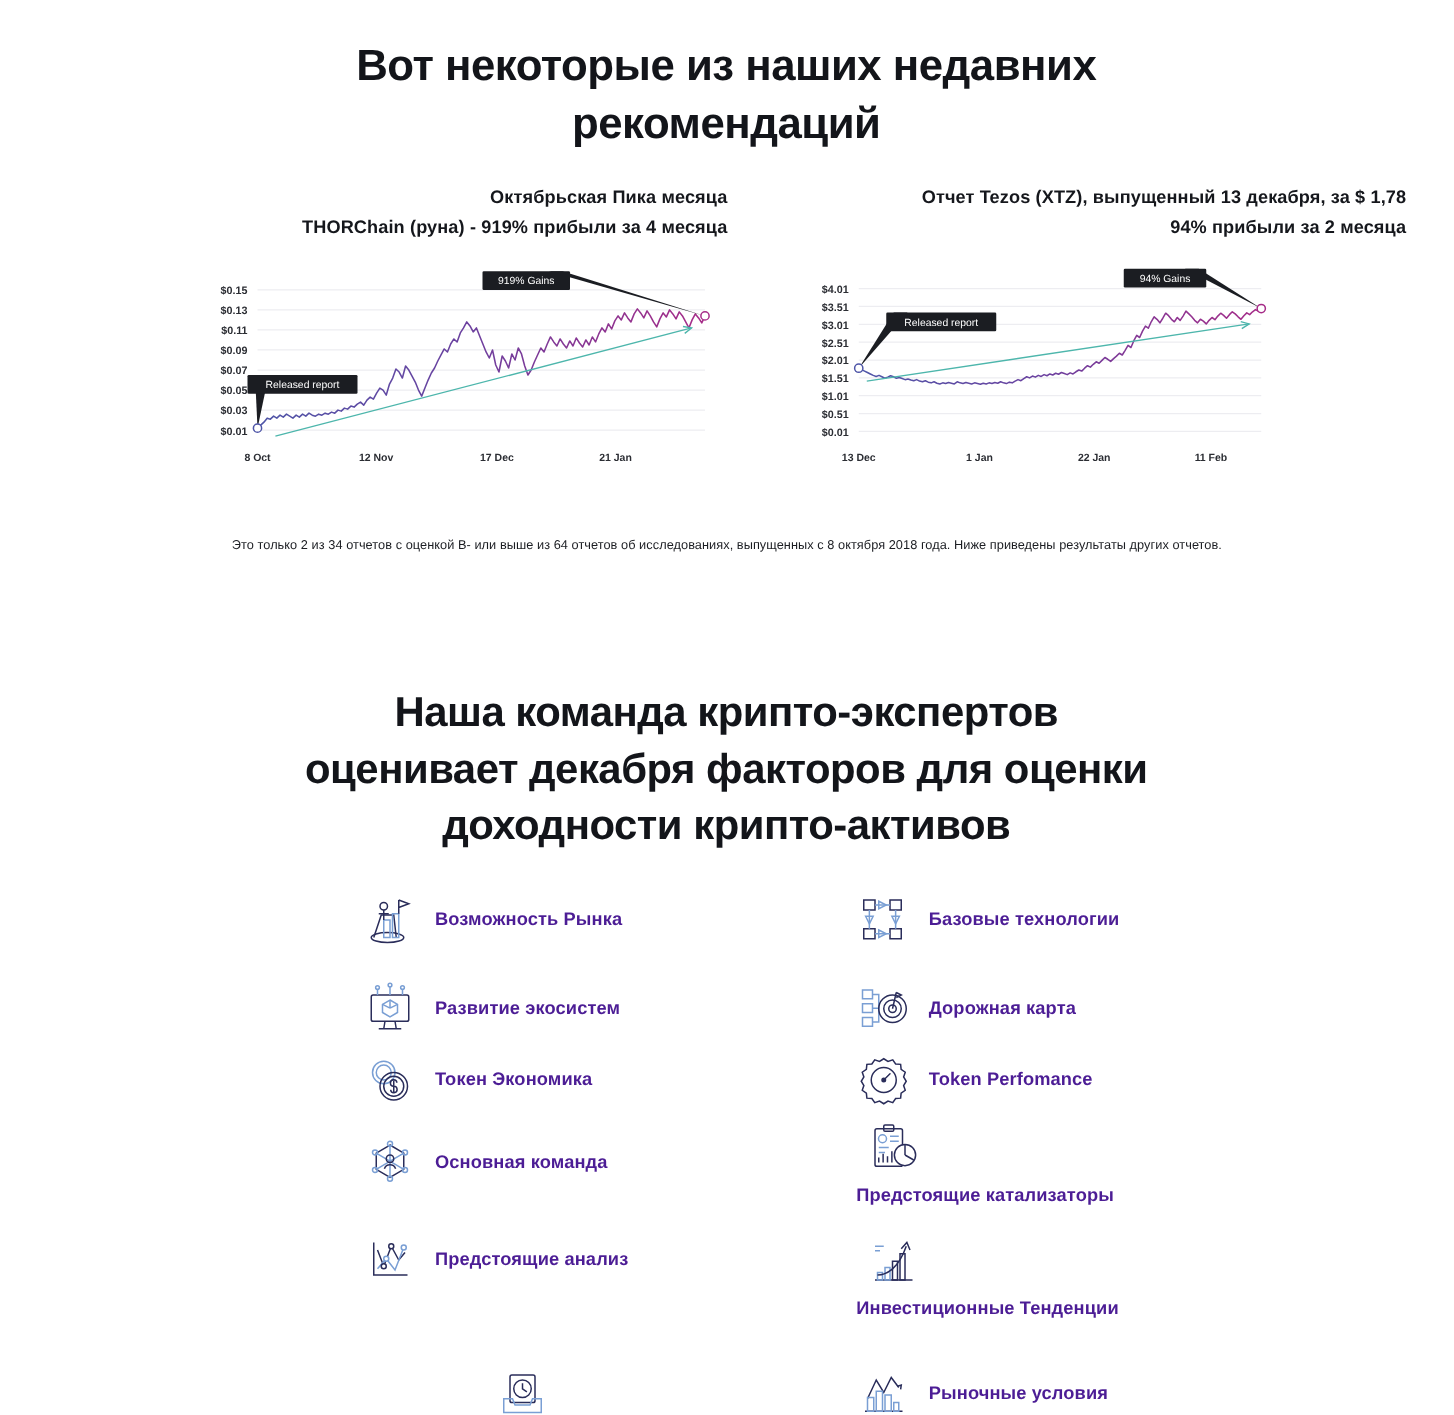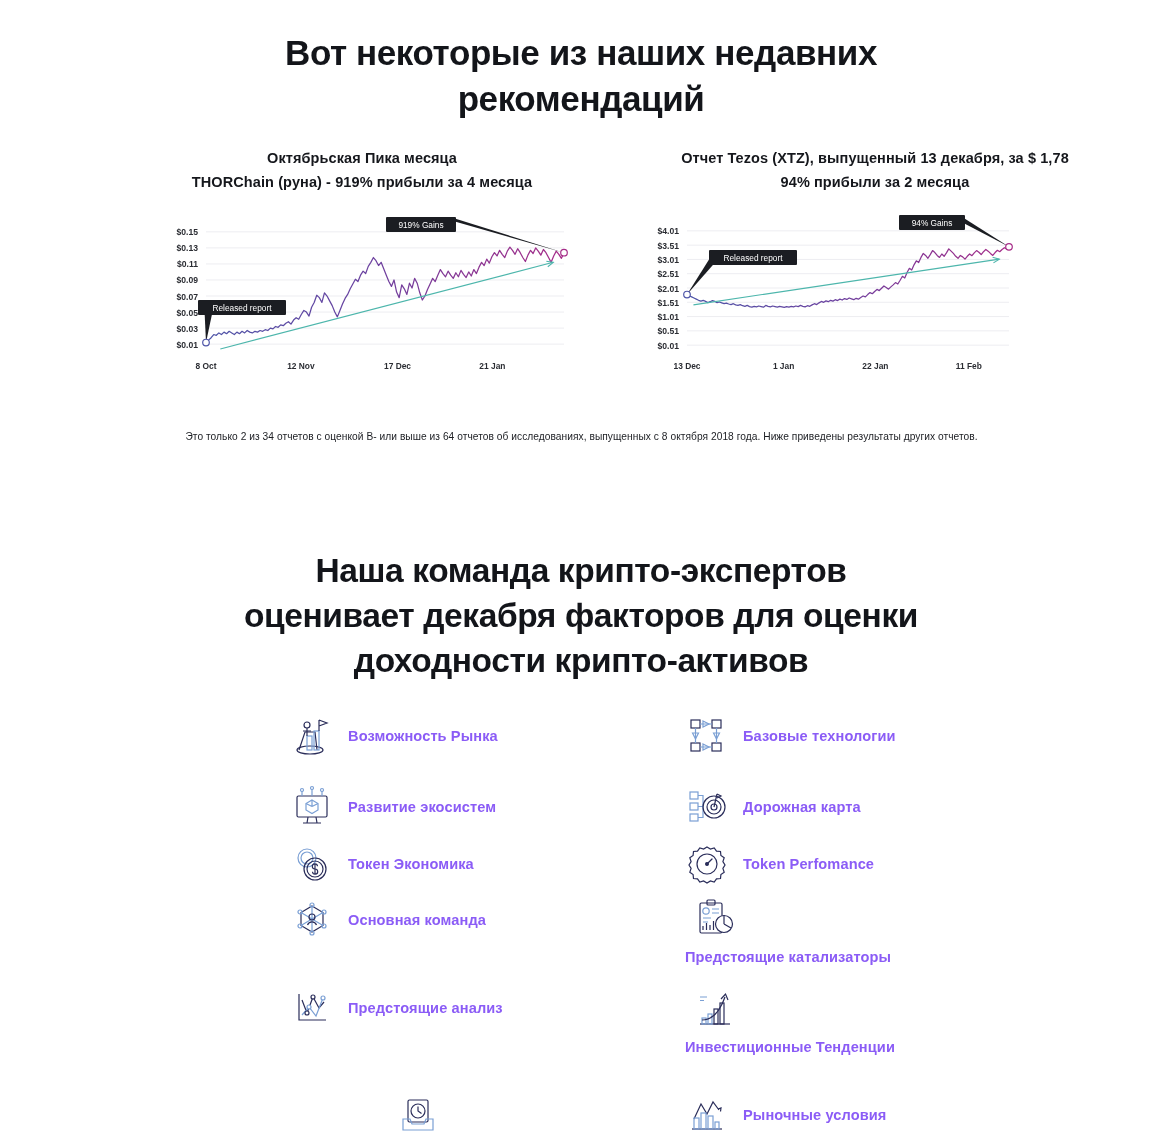--- a/index.html
+++ b/index.html
@@ -37,21 +37,21 @@
   
   .charts-row {
     position: absolute;
     top: 126px; left: 0; width: 1163px; height: 260px;
   }
   .chart-card { position: absolute; top: 0; }
   #chart-card-0 { left: 142px; width: 440px; }
   #chart-card-1 { left: 625px; width: 500px; }
 
   .chart-title {
-    text-align: center;
+    text-align: right;
     font-size: 14.5px;
     font-weight: 700;
     line-height: 24px;
     color: #15171c;
     letter-spacing: 0.1px;
   }
   .chart-title .l2 { display: block; }
 
   .chart-figure { position: relative; margin-top: 16px; }
   #chart-card-0 .chart-figure { height: 172px; }
@@ -91,21 +91,21 @@
   .feat-icon {
     width: 44px; height: 44px;
     flex: 0 0 44px;
     display: block;
   }
   .feat-item.stacked .feat-icon { margin: 0 0 6px 8px; }
   .feat-icon svg { display: block; width: 44px; height: 44px; }
   .feat-label {
     font-size: 14.6px;
     font-weight: 700;
-    color: #8b5cf6;
+    color: #4c1d95;
     line-height: 21px;
     letter-spacing: 0.1px;
     white-space: nowrap;
   }
   .feat-item.stacked .feat-label { white-space: normal; }
 </style>
 </head>
 <body>
 
 <div class="page">
@@ -254,21 +254,21 @@
             <svg viewBox="0 0 44 44" fill="none" stroke="#7a9fd4" stroke-width="1.2">
     <circle cx="17" cy="16" r="9" stroke="#7a9fd4"></circle>
     <circle cx="17" cy="16" r="6" stroke="#7a9fd4"></circle>
     <circle cx="25" cy="27" r="11" stroke="#2a2d5a"></circle>
     <circle cx="25" cy="27" r="8" stroke="#2a2d5a"></circle>
     <path d="M25 22.5 L25 31.5 M27.5 24.2 a2.6 2.6 0 1 0 -2.5 2.8 a2.6 2.6 0 1 1 -2.5 2.8" stroke="#2a2d5a"></path>
             </svg>
           </span>
           <span class="feat-label">Токен Экономика</span>
         </div>
-        <div class="feat-item" style="top: 184px; left: 0px;">
+        <div class="feat-item" style="top: 194px; left: 0px;">
           <span class="feat-icon">
             <svg viewBox="0 0 44 44" fill="none" stroke="#7a9fd4" stroke-width="1.2">
     <path d="M22 8 L33 14.5 L33 27.5 L22 34 L11 27.5 L11 14.5 Z" stroke="#2a2d5a"></path>
     <path d="M22 8 L22 34 M11 14.5 L33 27.5 M33 14.5 L11 27.5" stroke="#7a9fd4"></path>
     <circle cx="22" cy="19" r="3" stroke="#2a2d5a"></circle>
     <path d="M17.5 27 a4.8 4.8 0 0 1 9 0" stroke="#2a2d5a"></path>
     <circle cx="22" cy="7" r="2" stroke="#7a9fd4"></circle>
               <circle cx="34" cy="14" r="2" stroke="#7a9fd4"></circle>
     <circle cx="34" cy="28" r="2" stroke="#7a9fd4"></circle>
               <circle cx="22" cy="35" r="2" stroke="#7a9fd4"></circle>

